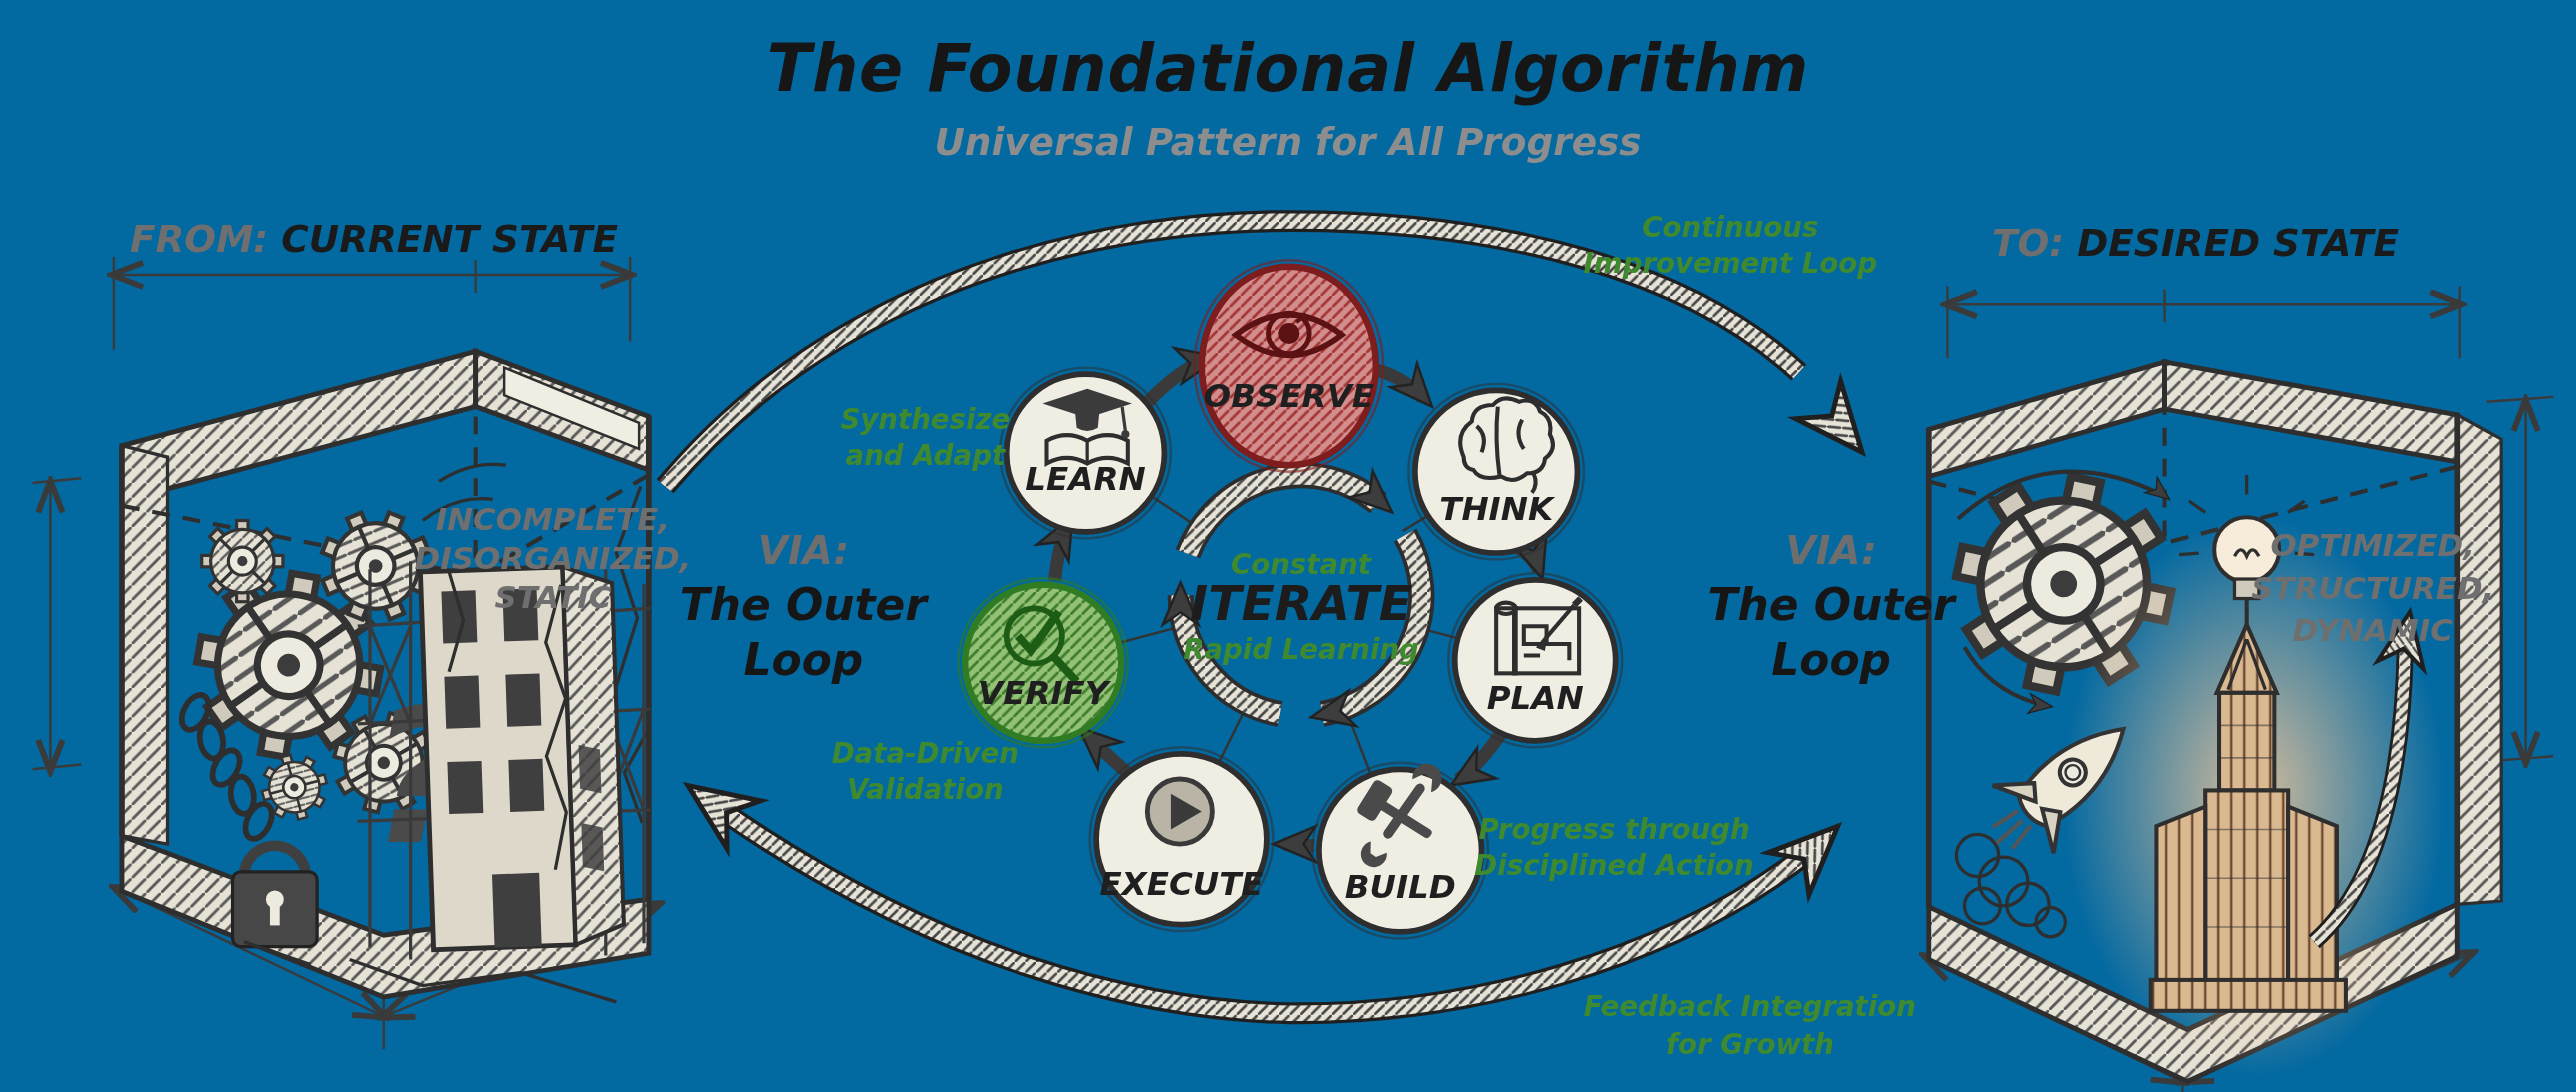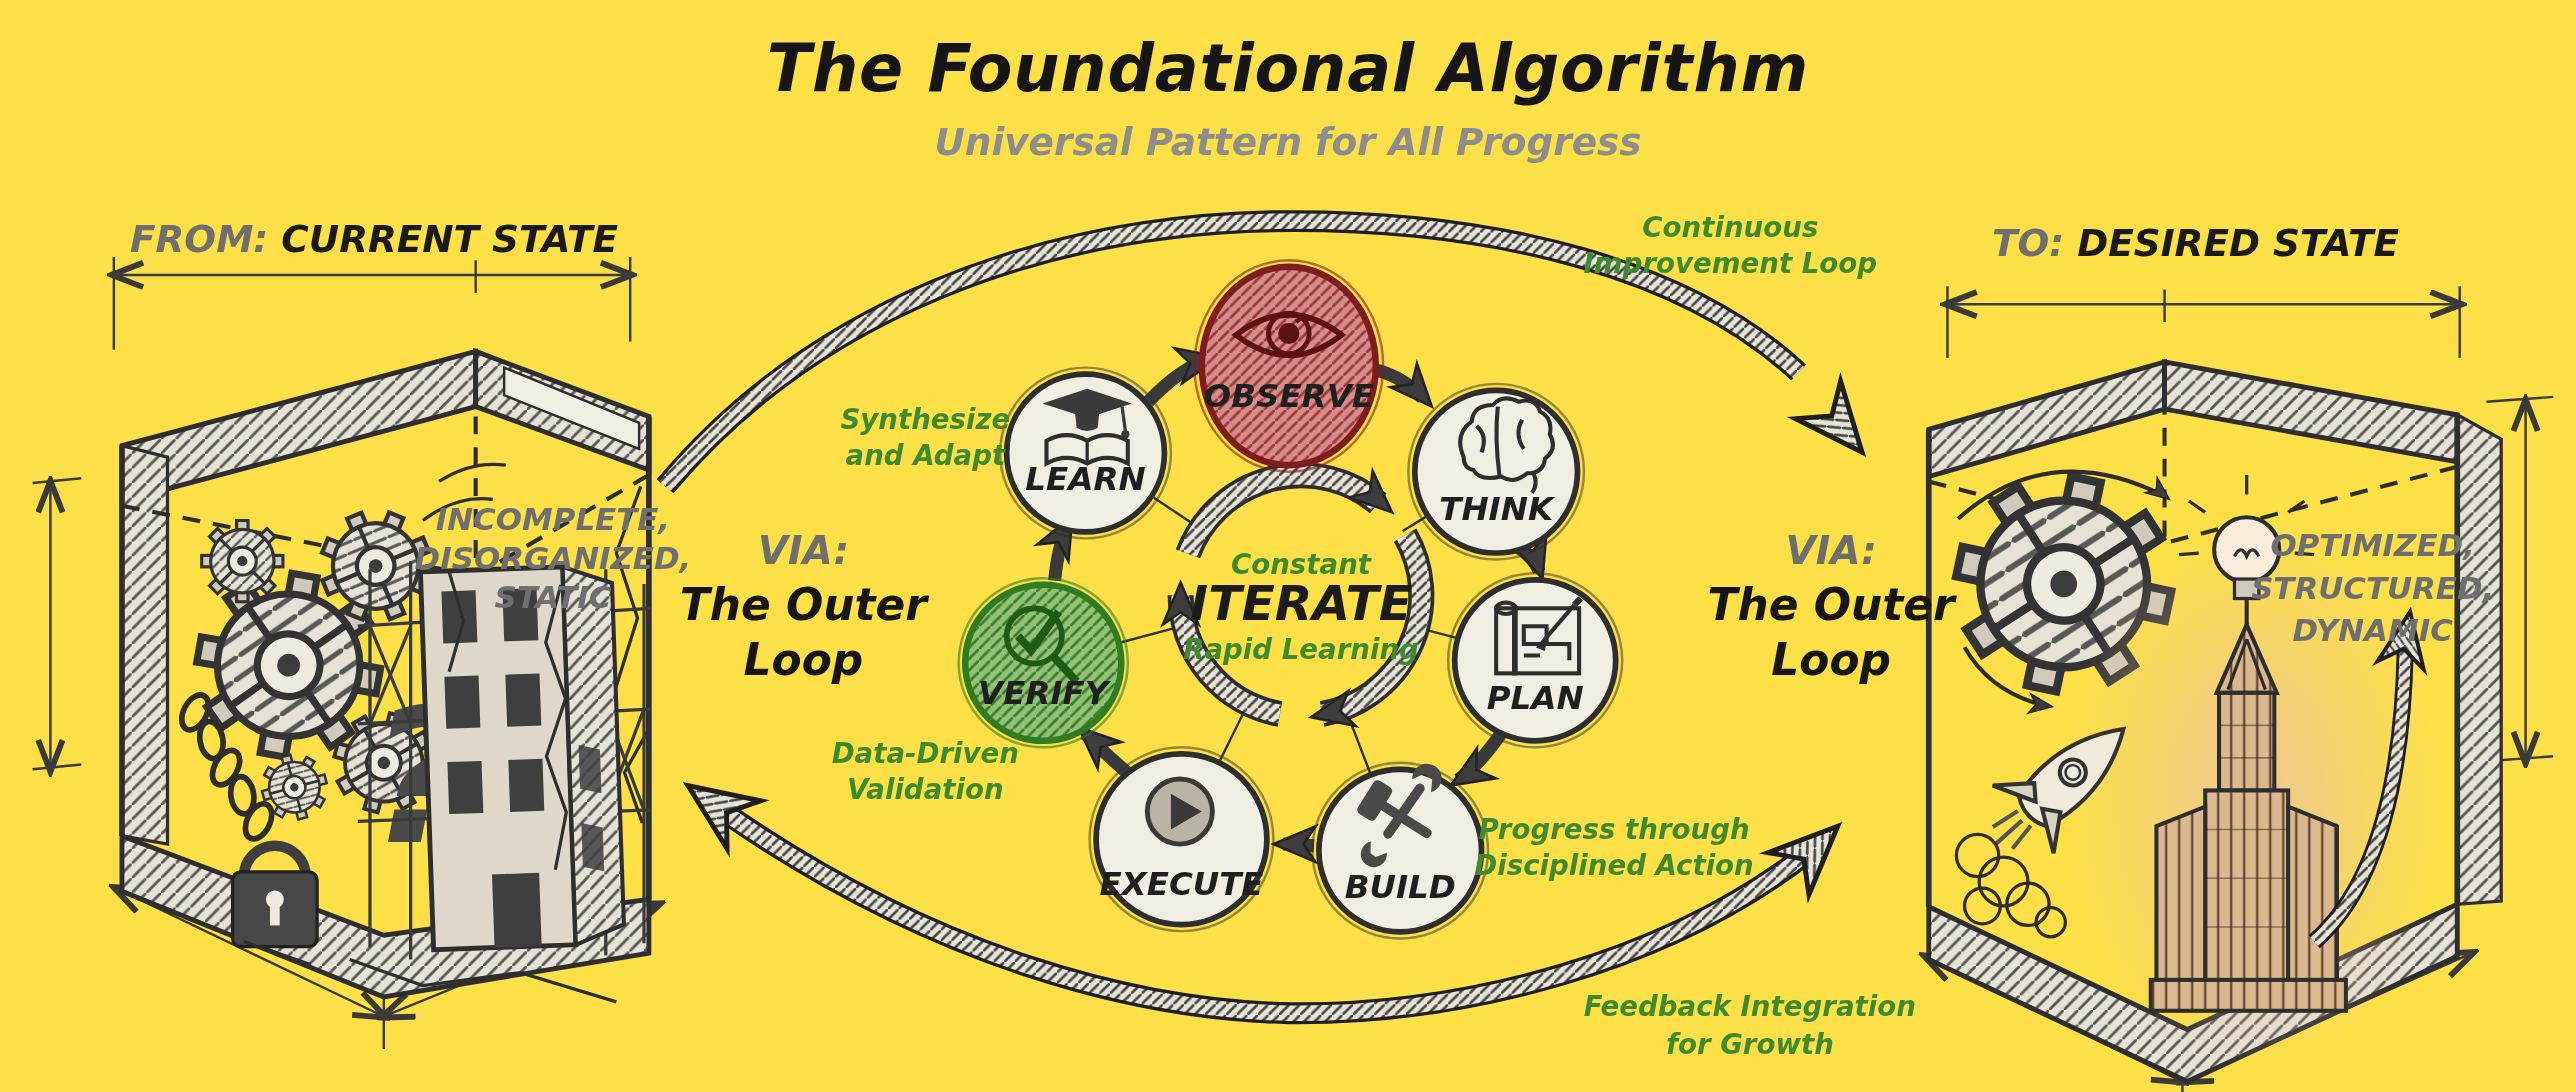--- a/index.html
+++ b/index.html
@@ -1,16 +1,16 @@
 <!DOCTYPE html>
 <html style="font-size:13px"><head>
 <meta charset="utf-8">
 <style>
   html,body{margin:0;padding:0;background:#edeae0;}
-  .stage{position:relative;width:2576px;height:1093px;background:#fde047;overflow:hidden;}
+  .stage{position:relative;width:2576px;height:1093px;background:#0369a1;overflow:hidden;}
   svg{display:block;}
   text{font-family:"DejaVu Sans","Liberation Sans",sans-serif;}
   .hand{font-style:italic;}
   .title-t{font-size:80px;font-weight:bold;fill:#161616;letter-spacing:1px;}
   .subtitle-t{font-size:46px;fill:#8d8d8d;font-weight:600;}
   .hdr-gray{fill:#6f6f6f;font-weight:bold;font-size:46px;}
   .hdr-black{fill:#1a1a1a;font-weight:bold;font-size:46px;}
   .desc-t{fill:#6f6f6f;font-size:38px;font-weight:600;}
   .via-gray{fill:#6e6e6e;font-size:48px;font-weight:bold;}
   .via-black{fill:#161616;font-size:54px;font-weight:bold;}

